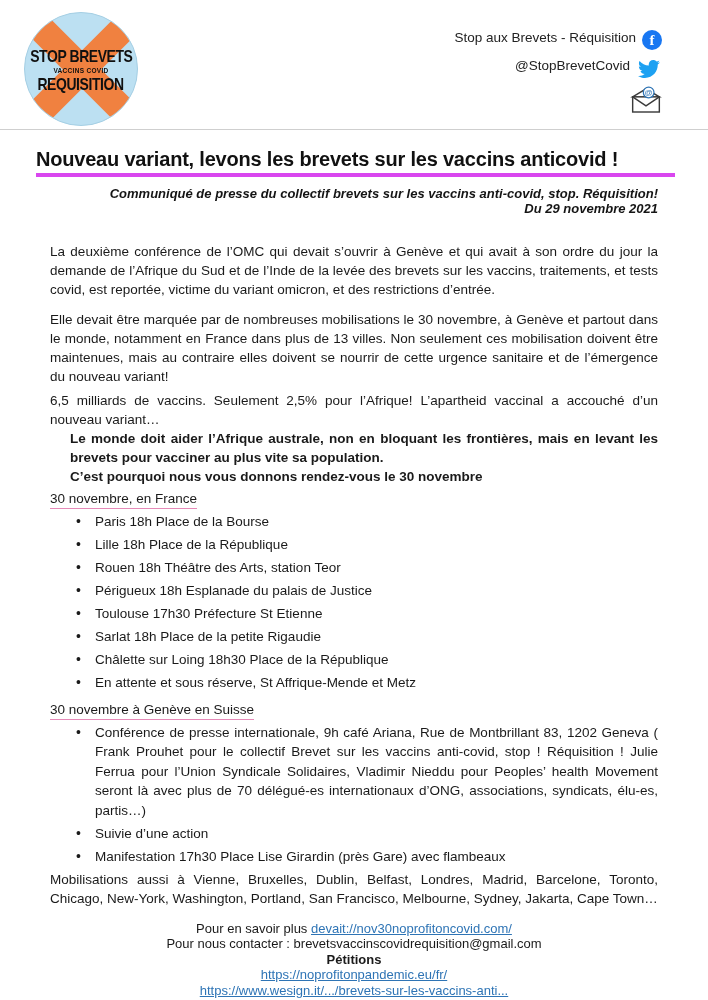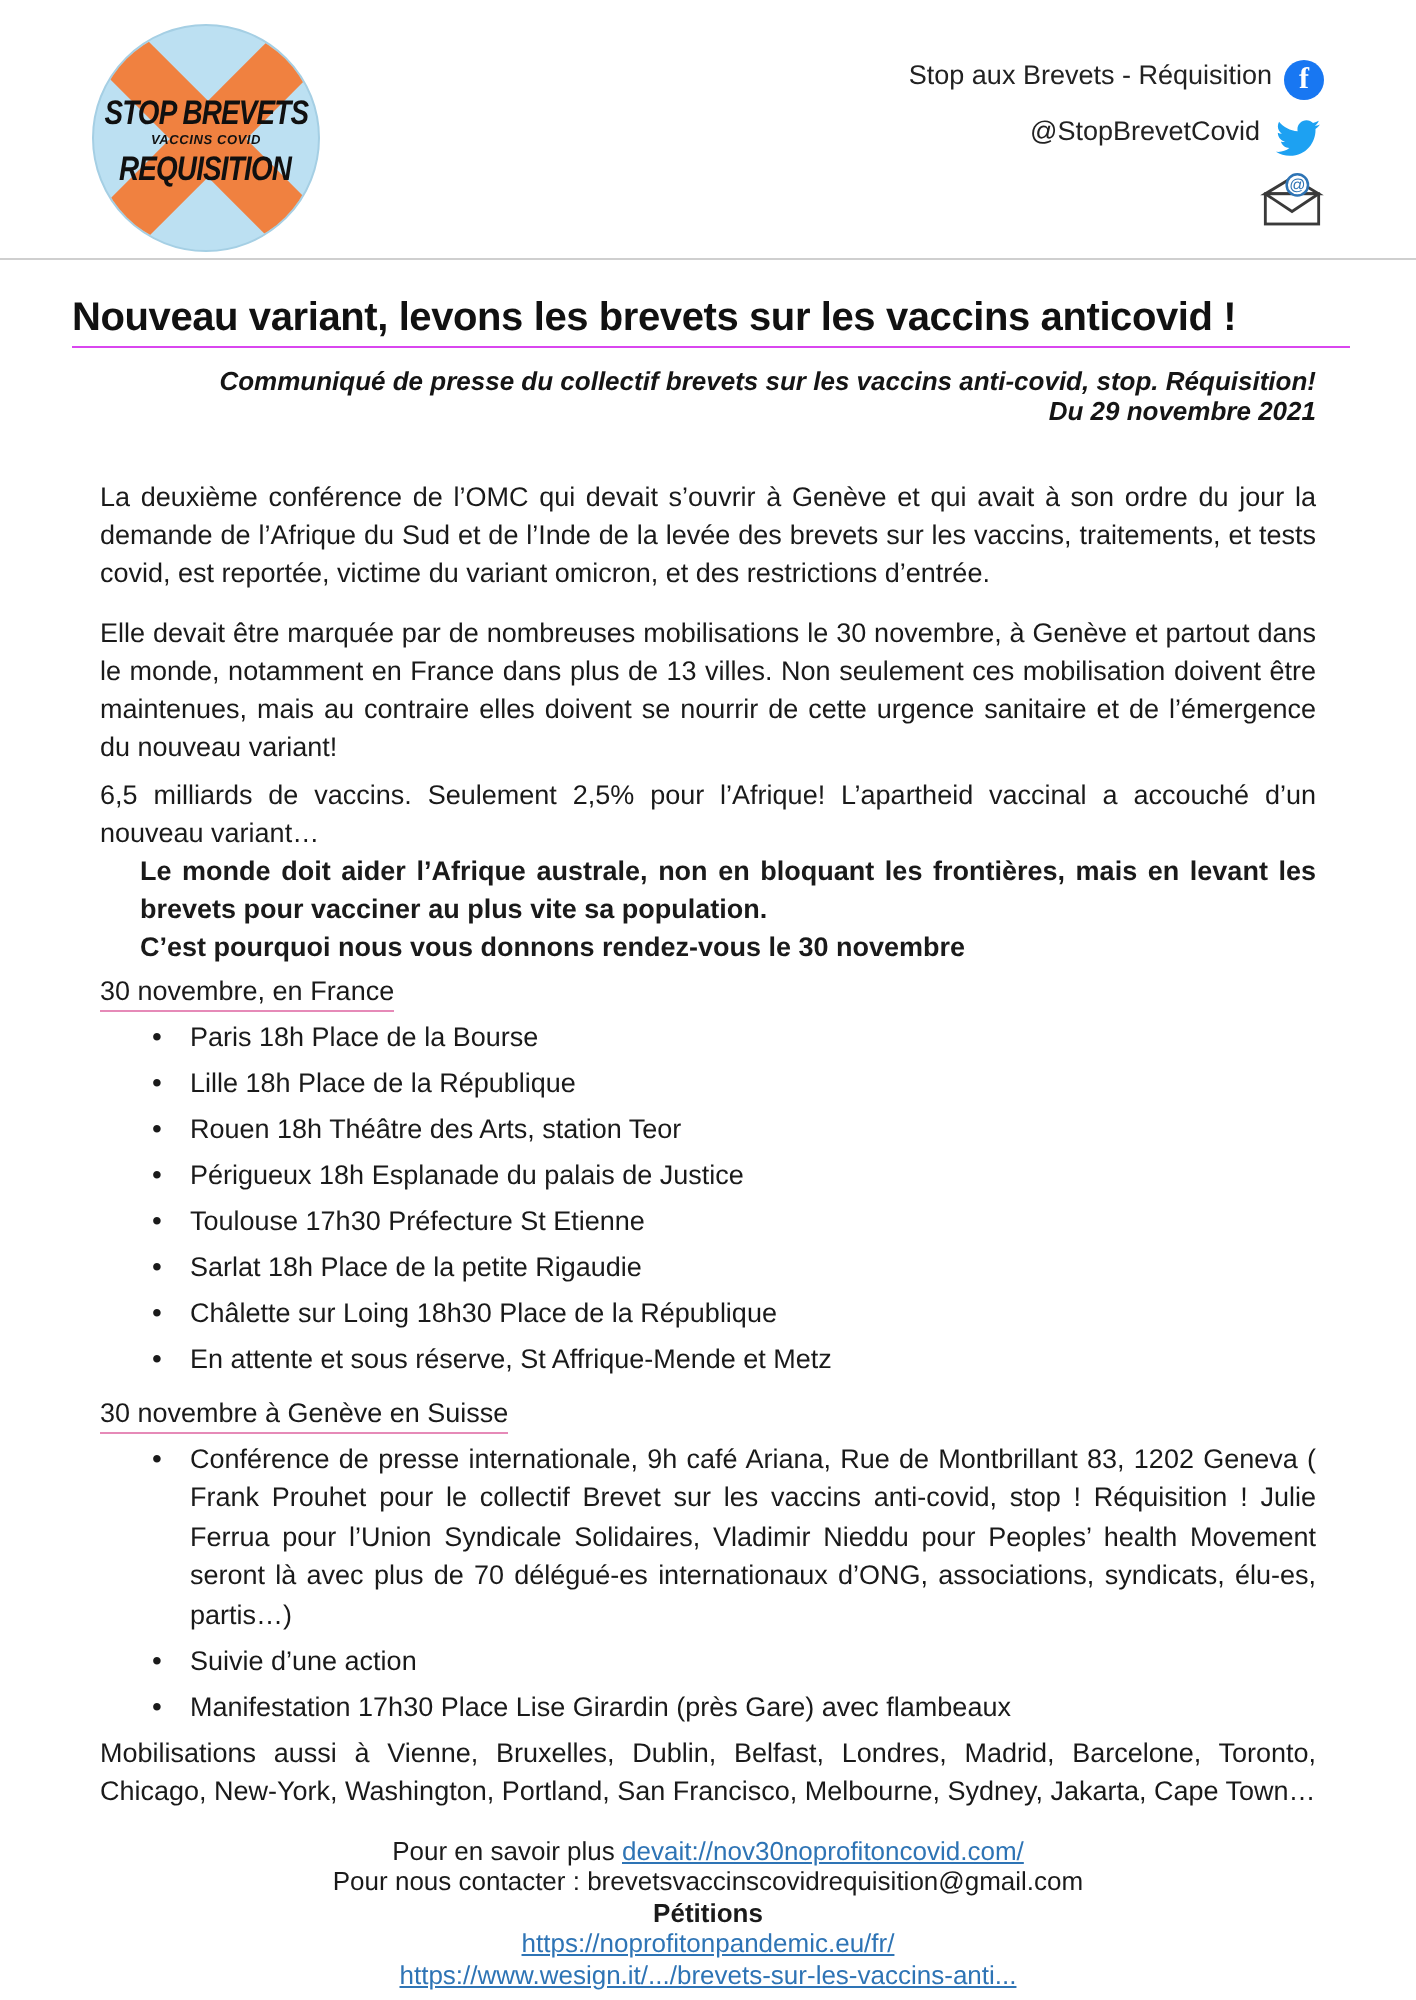--- a/index.html
+++ b/index.html
@@ -9,25 +9,24 @@
     margin:0 auto;
     background:#ffffff;
     font-family:"Liberation Sans", sans-serif;
     color:#1a1a1a;
     overflow:hidden;
   }
 
   
   .header { position:relative; height:129px; border-bottom:1px solid #cfcfcf; }
   .logo {
-    position:absolute; left:46px; top:12px;
+    position:absolute; left:24px; top:12px;
     width:112px; height:112px; border-radius:50%;
     background:#bce0f2; border:1px solid #a5cfe4;
     overflow:hidden;
-    font-style:italic;
   }
   .logo .bar {
     position:absolute; left:-4px; top:43px;
     width:122px; height:27px; background:#f08140;
   }
   .logo .bar1 { transform:rotate(45deg); }
   .logo .bar2 { transform:rotate(-45deg); }
   .logo .logo-text {
     position:absolute; inset:0;
     display:flex; flex-direction:column; align-items:center; justify-content:center;
@@ -51,21 +50,21 @@
     font-family:"Liberation Serif", serif;
   }
   .tw-icon svg { display:block; }
   .mail-icon svg { display:block; }
 
   
   .title {
     margin:18px 33px 0 36px;
     font-size:20px; font-weight:bold; letter-spacing:-0.2px;
     color:#111;
-    border-bottom:1px solid #d946ef;
+    border-bottom:4px solid #d946ef;
     padding-bottom:2px;
     white-space:nowrap;
   }
   .subtitle {
     margin:9px 50px 0 0;
     text-align:right;
     font-style:italic; font-weight:bold;
     font-size:13px; line-height:15px; color:#151515;
   }
 

